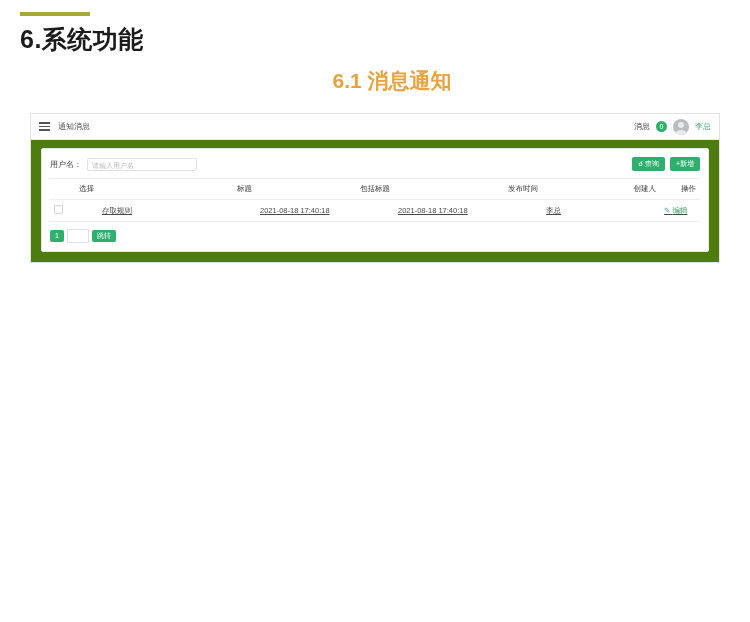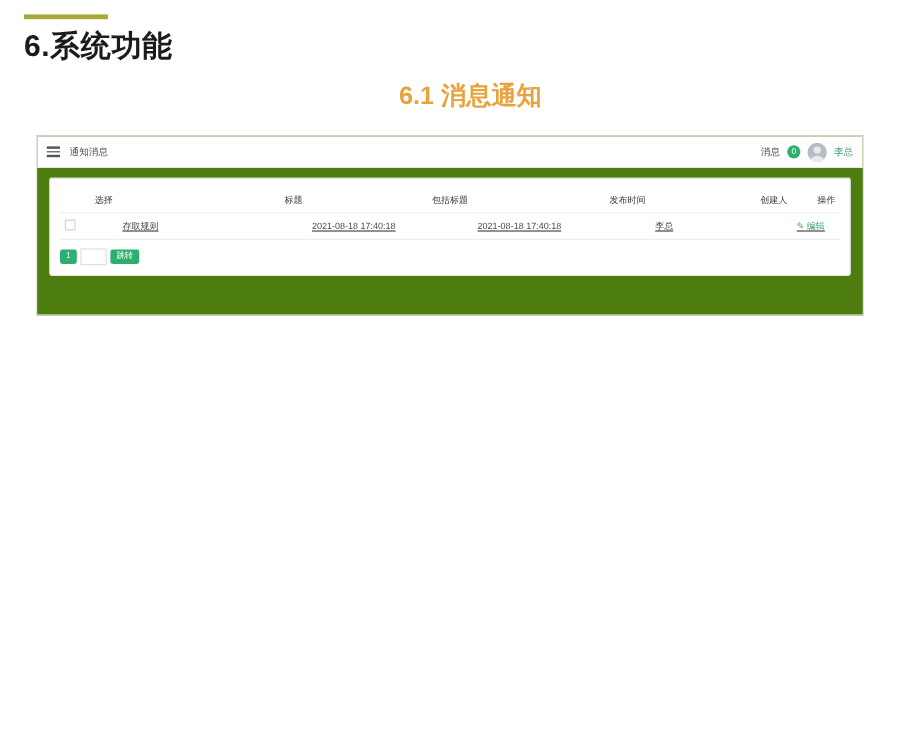--- a/index.html
+++ b/index.html
@@ -285,20 +285,33 @@
         <span class="msg-label">消息</span>
         <span class="msg-dot">0</span>
         <span class="avatar"></span>
         <span class="user-name">李总</span>
       </span>
     </div>
 
     <div class="app-body">
       <div class="panel">
 
+        <div class="filter-row">
+          <span class="filter-label">用户名：</span>
+          <div class="filter-input">请输入用户名</div>
+          <span class="btn-group">
+            <span class="btn">
+              <span>☌</span>
+              <span>查询</span>
+            </span>
+            <span class="btn">
+              <span>+</span><span>新增</span>
+            </span>
+          </span>
+        </div>
 
         <table class="grid">
           <thead>
             <tr>
               <th style="width:40px">选择</th>
               <th style="width:150px">标题</th>
               <th style="width:130px">包括标题</th>
               <th style="width:140px">发布时间</th>
               <th style="width:110px">创建人</th>
               <th>操作</th>

